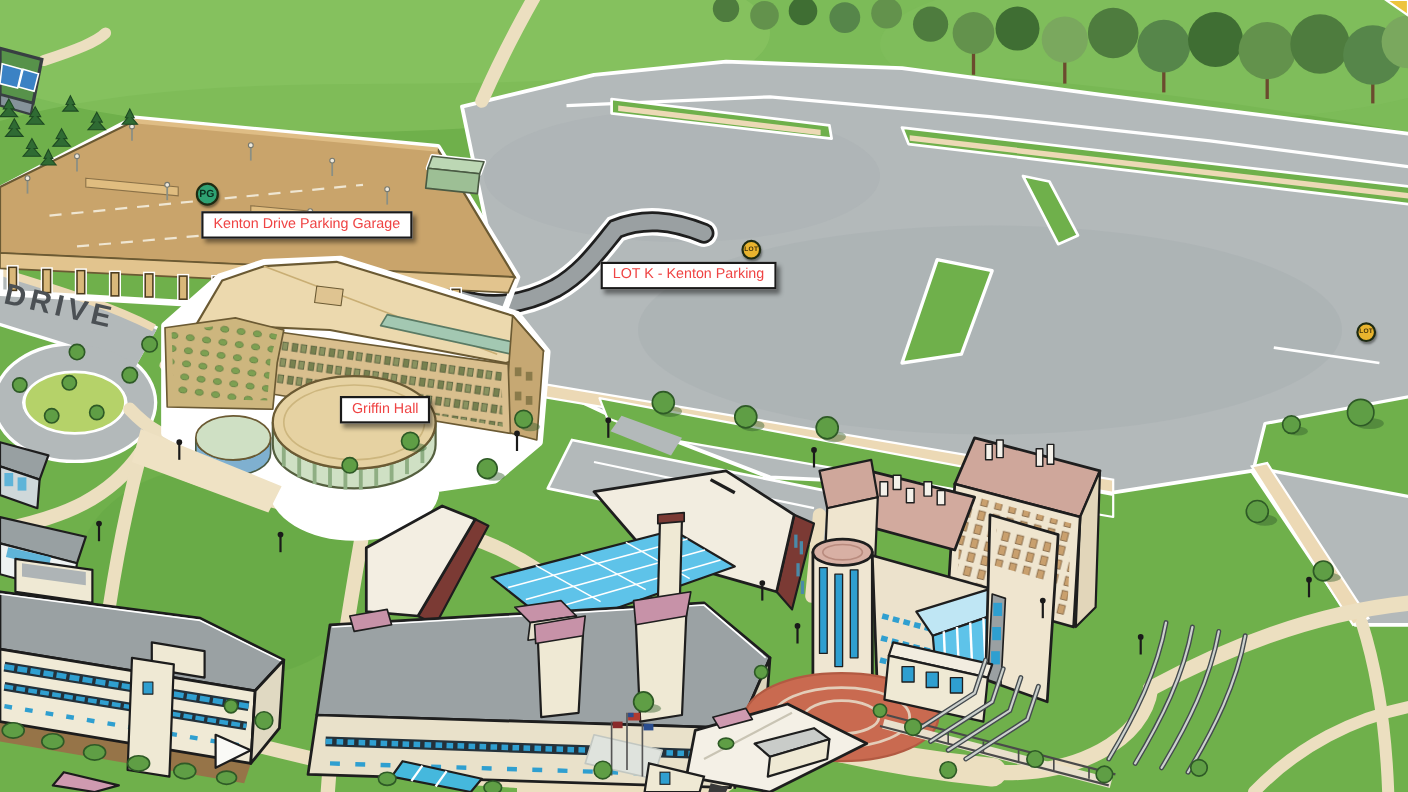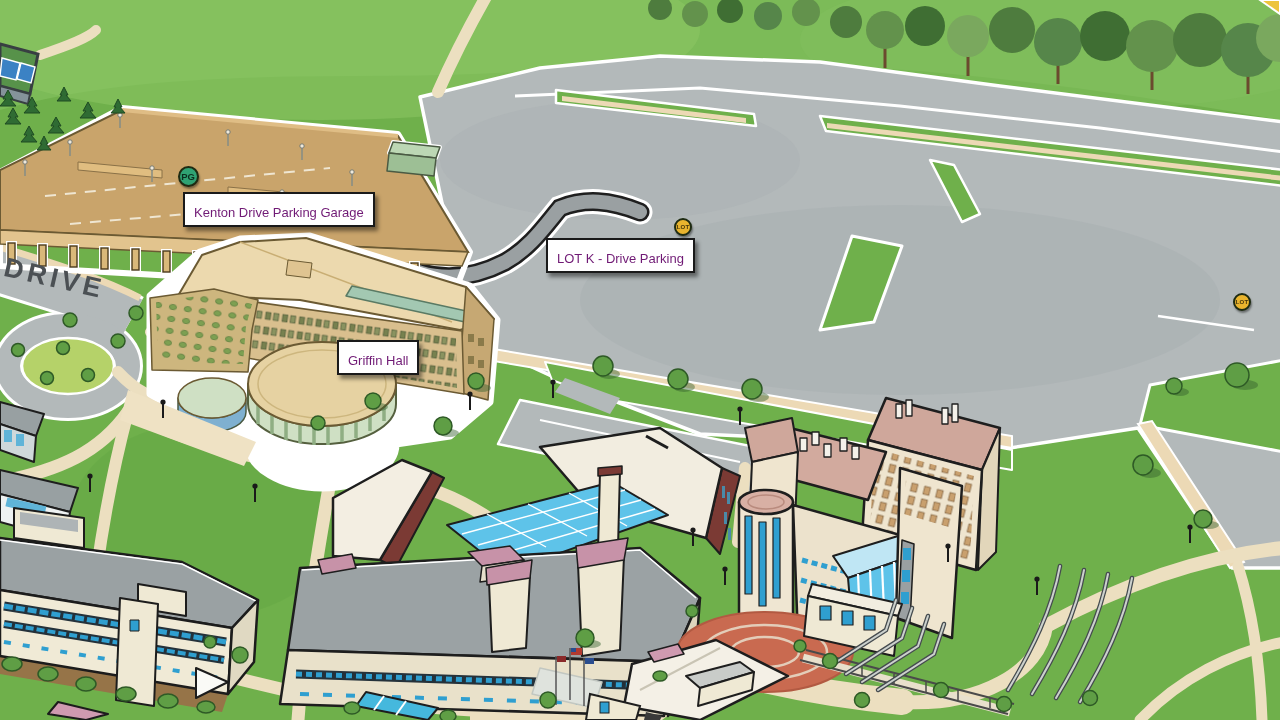--- a/index.html
+++ b/index.html
@@ -1,21 +1,21 @@
 <!DOCTYPE html>
 <html><head>
 <meta charset="utf-8">
 <style>
   html,body{margin:0;padding:0;background:#222;}
   .stage{position:relative;width:1280px;height:720px;overflow:hidden;
          font-family:"Liberation Sans",sans-serif;background:#6fb04b;}
   .stage svg{position:absolute;left:0;top:0;}
   #markers{position:absolute;left:0;top:0;width:100%;height:100%;}
   .marker-label{position:absolute;background:#fff;border:2px solid #1a1a1a;
-    color:#701a75;font-size:13px;line-height:1.25;padding:11px 9px 4px;
+    color:#ef4444;font-size:13px;line-height:1.25;padding:1px 9px 4px;
     white-space:nowrap;box-shadow:3px 4px 4px rgba(0,0,0,.45);cursor:pointer;}
   .marker-icon{position:absolute;border-radius:50%;display:flex;align-items:center;
     justify-content:center;font-weight:bold;box-shadow:1px 2px 2px rgba(0,0,0,.4);
     border:2px solid #1e2b12;cursor:pointer;box-sizing:border-box;}
   .icon-pg{width:21px;height:21px;font-size:9.5px;color:#0b2e1e;}
   .icon-lot{width:18px;height:18px;font-size:6px;letter-spacing:.2px;color:#43340b;}
   .road-label{position:absolute;left:8px;top:252px;transform:rotate(13deg);
     transform-origin:left top;font-weight:800;font-size:27px;letter-spacing:4px;
     color:#4b5054;}
 </style>
@@ -593,19 +593,19 @@
     </g>
   </g>
 
   <polygon points="1260,0 1280,0 1280,14" fill="#edc43c" stroke="#ffffff" stroke-width="2"></polygon>
 </svg>
 
 <div id="markers">
       <div class="marker-icon icon-pg" style="background: rgb(47, 162, 115); left: 177.5px; top: 165.5px;">PG</div>
       <div class="marker-label" style="left: 183px; top: 192px;">Kenton Drive Parking Garage</div>
       <div class="marker-icon icon-lot" style="background: rgb(233, 180, 46); left: 674px; top: 218px;">LOT</div>
-      <div class="marker-label" style="left: 546px; top: 238px;">LOT K - Drive Parking</div>
+      <div class="marker-label" style="left: 546px; top: 238px;">LOT K - Kenton Parking</div>
       <div class="marker-icon icon-lot" style="background: rgb(233, 180, 46); left: 1233px; top: 293px;">LOT</div>
-      <div class="marker-label" style="left: 309px; top: 340px; margin-left: 28px;">Griffin Hall</div>
+      <div class="marker-label" style="left: 309px; top: 360px;">Griffin Hall</div>
     </div>
 
 <div class="road-label">DRIVE</div>
 </div>
 
 </body></html>

